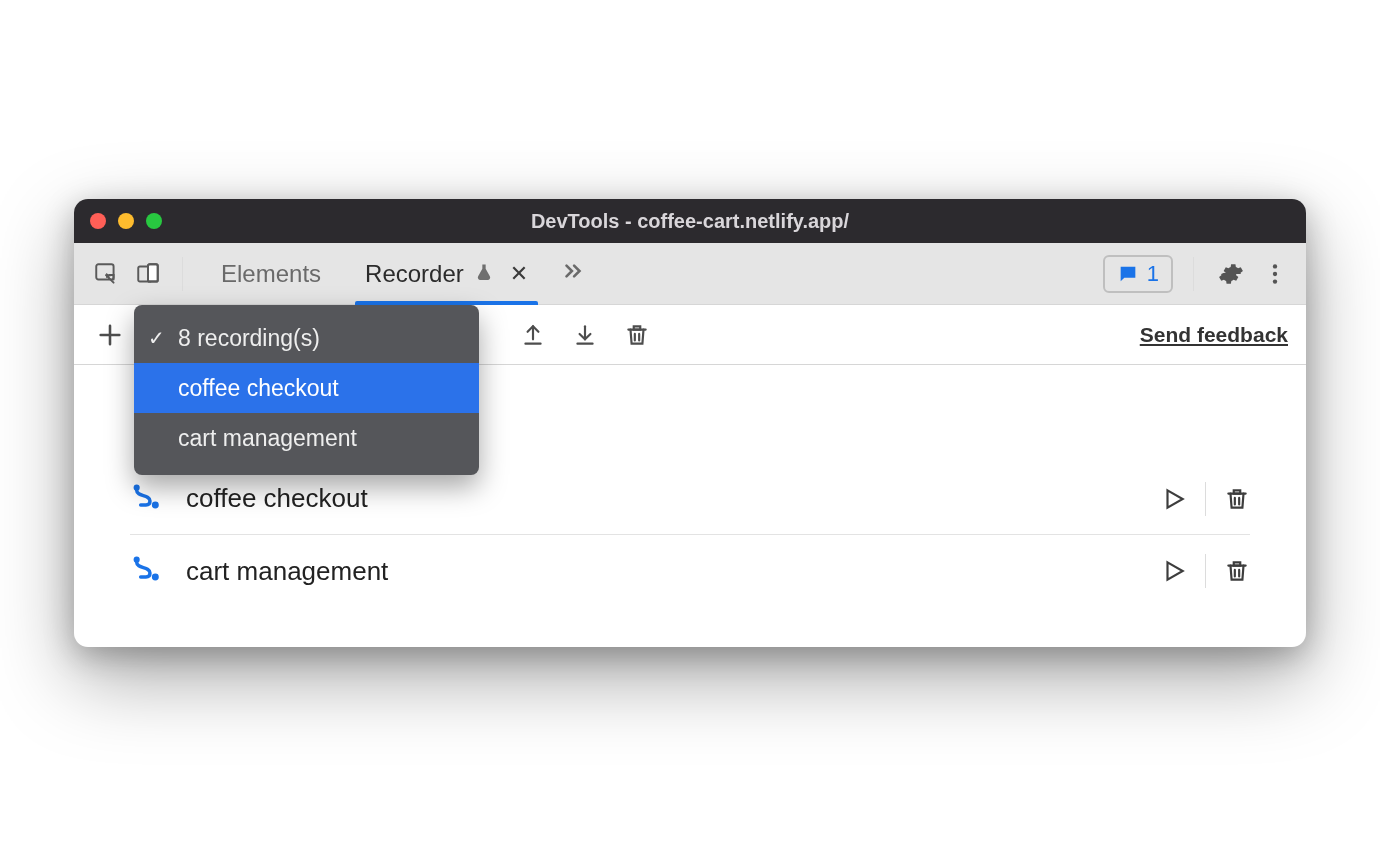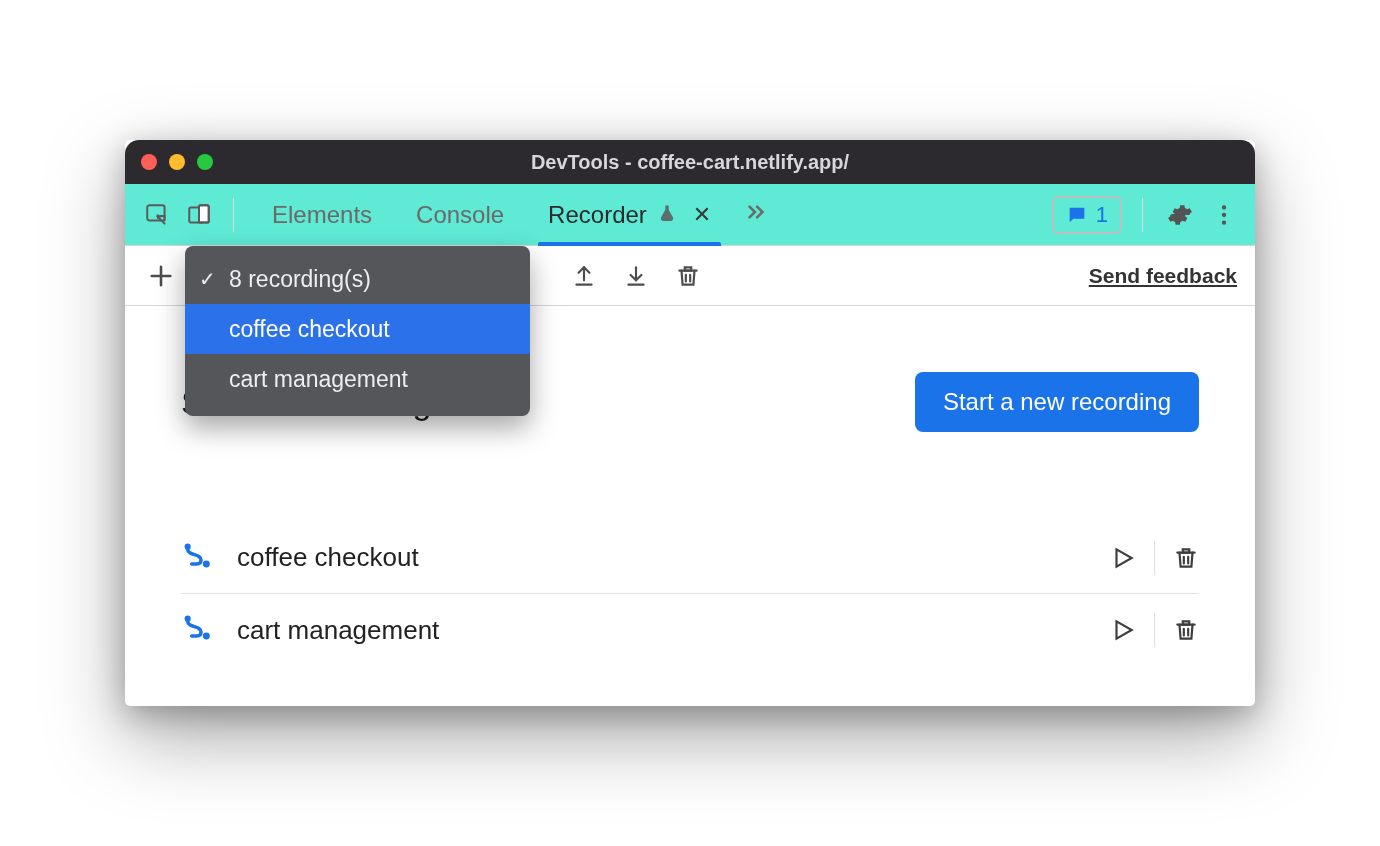--- a/index.html
+++ b/index.html
@@ -5,22 +5,22 @@
   * { box-sizing: border-box; margin: 0; padding: 0; }
   body {
     font-family: -apple-system, BlinkMacSystemFont, "Segoe UI", Helvetica, Arial, sans-serif;
     background: #fff;
     display: flex;
     align-items: center;
     justify-content: center;
     min-height: 846px;
   }
   .window {
-    width: 1130px;
-    border-radius: 5px;
+    width: 1232px;
+    border-radius: 14px;
     overflow: visible;
     background: #fff;
     box-shadow: 0 30px 80px rgba(0,0,0,.35), 0 8px 30px rgba(0,0,0,.25);
     position: relative;
   }
   .titlebar {
     height: 44px;
     background: #2c2a2e;
     border-radius: 14px 14px 0 0;
     display: flex;
@@ -42,21 +42,21 @@
     pointer-events: none;
   }
 
   .tabbar {
     height: 62px;
     border-bottom: 1px solid #d6d6d6;
     display: flex;
     align-items: center;
     padding: 0 14px;
     gap: 6px;
-    background: #5eead4;
+    background: #e5e5e5;
   }
   .tool-icon {
     width: 36px; height: 36px;
     display: inline-flex; align-items: center; justify-content: center;
     color: #5a5a5a;
     border-radius: 4px;
   }
   .tool-icon svg { width: 26px; height: 26px; }
   .vsep { width: 1px; height: 34px; background: #dcdcdc; margin: 0 10px; }
 
@@ -199,23 +199,20 @@
         <rect x="12" y="3" width="9" height="16" rx="1.5" fill="#fff"></rect>
         <rect x="12" y="3" width="9" height="16" rx="1.5"></rect>
       </svg>
     </span>
     <div class="vsep"></div>
 
     <div class="tabs">
       <div class="tab">
         <span>Elements</span>
       </div>
-      <div class="tab">
-        <span>Console</span>
-      </div>
       <div class="tab active">
         <span>Recorder</span>
         <span class="flask">
           <svg width="20" height="20" viewBox="0 0 24 24" fill="currentColor">
             <path d="M10 3h4v5l5 9a3 3 0 0 1-2.6 4.5H7.6A3 3 0 0 1 5 17l5-9V3z" fill="currentColor" opacity=".85"></path>
           </svg>
         </span>
         <span class="close-x">✕</span>
       </div>
       <div class="tab" style="padding:0 10px">
@@ -293,24 +290,20 @@
       <div class="dd-item selected">
         <span>coffee checkout</span>
       </div>
       <div class="dd-item">
         <span>cart management</span>
       </div>
     </div>
   </div>
 
   <div class="content">
-    <div class="header-row">
-      <div class="page-title">Saved recordings</div>
-      <button class="primary-btn">Start a new recording</button>
-    </div>
 
     <div class="list">
 
       <div class="row">
         <span class="flow-icon">
           <svg viewBox="0 0 24 24" fill="none" stroke="currentColor" stroke-width="2.6" stroke-linecap="round">
             <circle cx="5" cy="5" r="2.3" fill="currentColor" stroke="none"></circle>
             <path d="M5 7c0 5 10 3 10 8 0 2-1 3-3 3H8"></path>
             <circle cx="19" cy="18" r="2.6" fill="currentColor" stroke="none"></circle>
           </svg>

